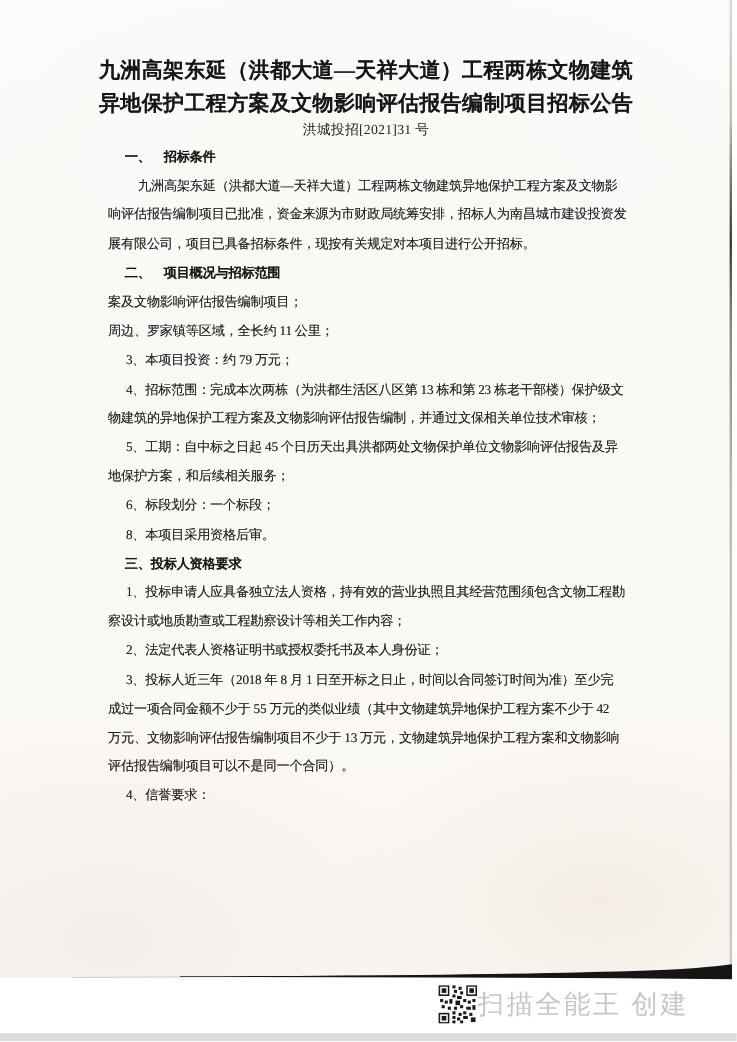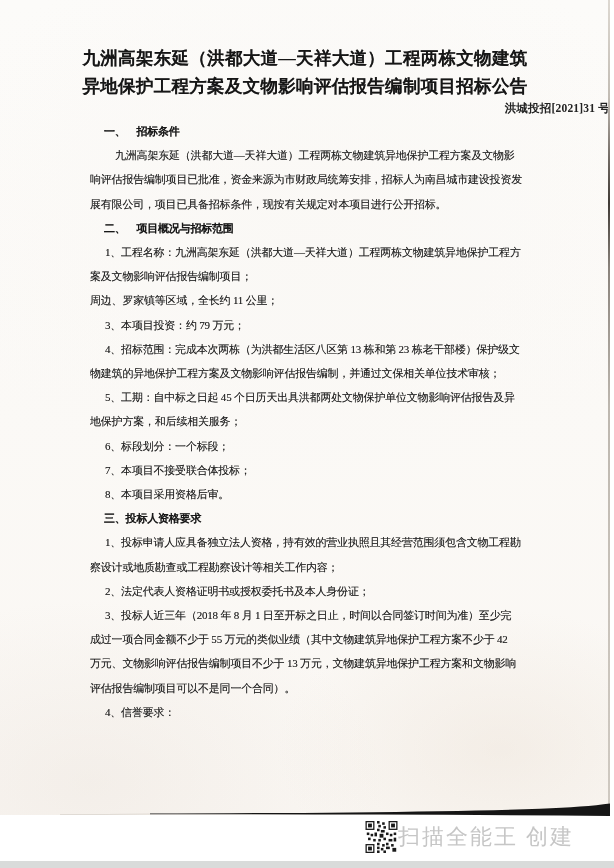--- a/index.html
+++ b/index.html
@@ -30,21 +30,21 @@
 
   
   .doc-title {
     position:absolute; left:0; top:44px; width:610px;
     text-align:center; font-weight:bold; font-size:17.5px; line-height:28px;
     color:#161616; letter-spacing:0.3px;
     text-shadow:0 0 0.5px rgba(30,30,30,0.55);
   }
   .doc-number {
     position:absolute; left:0; top:101px; width:610px;
-    text-align:right; font-size:11.5px; color:#222222; letter-spacing:0.2px;font-weight:bold;
+    text-align:center; font-size:11.5px; color:#222222; letter-spacing:0.2px;
   }
   .doc-body {
     position:absolute; left:90px; top:119px; width:430px;
     font-size:11px; color:#222222; letter-spacing:-0.2px;
     text-shadow:0 0 0.4px rgba(40,40,40,0.5);
   }
   .line { line-height:24.2px; white-space:nowrap; }
   .heading { font-weight:bold; color:#171717; margin-left:14px; }
   .indent-para { margin-left:25px; }
   .indent-item { margin-left:15px; }
@@ -77,30 +77,28 @@
     </div>
 
     <div class="doc-number">洪城投招[2021]31 号</div>
 
     <div class="doc-body">
         <div class="line heading">一、　招标条件</div>
         <div class="line indent-para">九洲高架东延（洪都大道—天祥大道）工程两栋文物建筑异地保护工程方案及文物影</div>
         <div class="line">响评估报告编制项目已批准，资金来源为市财政局统筹安排，招标人为南昌城市建设投资发</div>
         <div class="line">展有限公司，项目已具备招标条件，现按有关规定对本项目进行公开招标。</div>
         <div class="line heading">二、　项目概况与招标范围</div>
-        <div class="line indent-item">1、工程名称：九洲高架东延（洪都大道—天祥大道）工程两栋文物建筑异地保护工程方</div>
         <div class="line">案及文物影响评估报告编制项目；</div>
         <div class="line">周边、罗家镇等区域，全长约 11 公里；</div>
         <div class="line indent-item">3、本项目投资：约 79 万元；</div>
         <div class="line indent-item">4、招标范围：完成本次两栋（为洪都生活区八区第 13 栋和第 23 栋老干部楼）保护级文</div>
         <div class="line">物建筑的异地保护工程方案及文物影响评估报告编制，并通过文保相关单位技术审核；</div>
         <div class="line indent-item">5、工期：自中标之日起 45 个日历天出具洪都两处文物保护单位文物影响评估报告及异</div>
         <div class="line">地保护方案，和后续相关服务；</div>
         <div class="line indent-item">6、标段划分：一个标段；</div>
-        <div class="line indent-item">7、本项目不接受联合体投标；</div>
         <div class="line indent-item">8、本项目采用资格后审。</div>
         <div class="line heading">三、投标人资格要求</div>
         <div class="line indent-item">1、投标申请人应具备独立法人资格，持有效的营业执照且其经营范围须包含文物工程勘</div>
         <div class="line">察设计或地质勘查或工程勘察设计等相关工作内容；</div>
         <div class="line indent-item">2、法定代表人资格证明书或授权委托书及本人身份证；</div>
         <div class="line indent-item">3、投标人近三年（2018 年 8 月 1 日至开标之日止，时间以合同签订时间为准）至少完</div>
         <div class="line">成过一项合同金额不少于 55 万元的类似业绩（其中文物建筑异地保护工程方案不少于 42</div>
         <div class="line">万元、文物影响评估报告编制项目不少于 13 万元，文物建筑异地保护工程方案和文物影响</div>
         <div class="line">评估报告编制项目可以不是同一个合同）。</div>
         <div class="line indent-item">4、信誉要求：</div>

